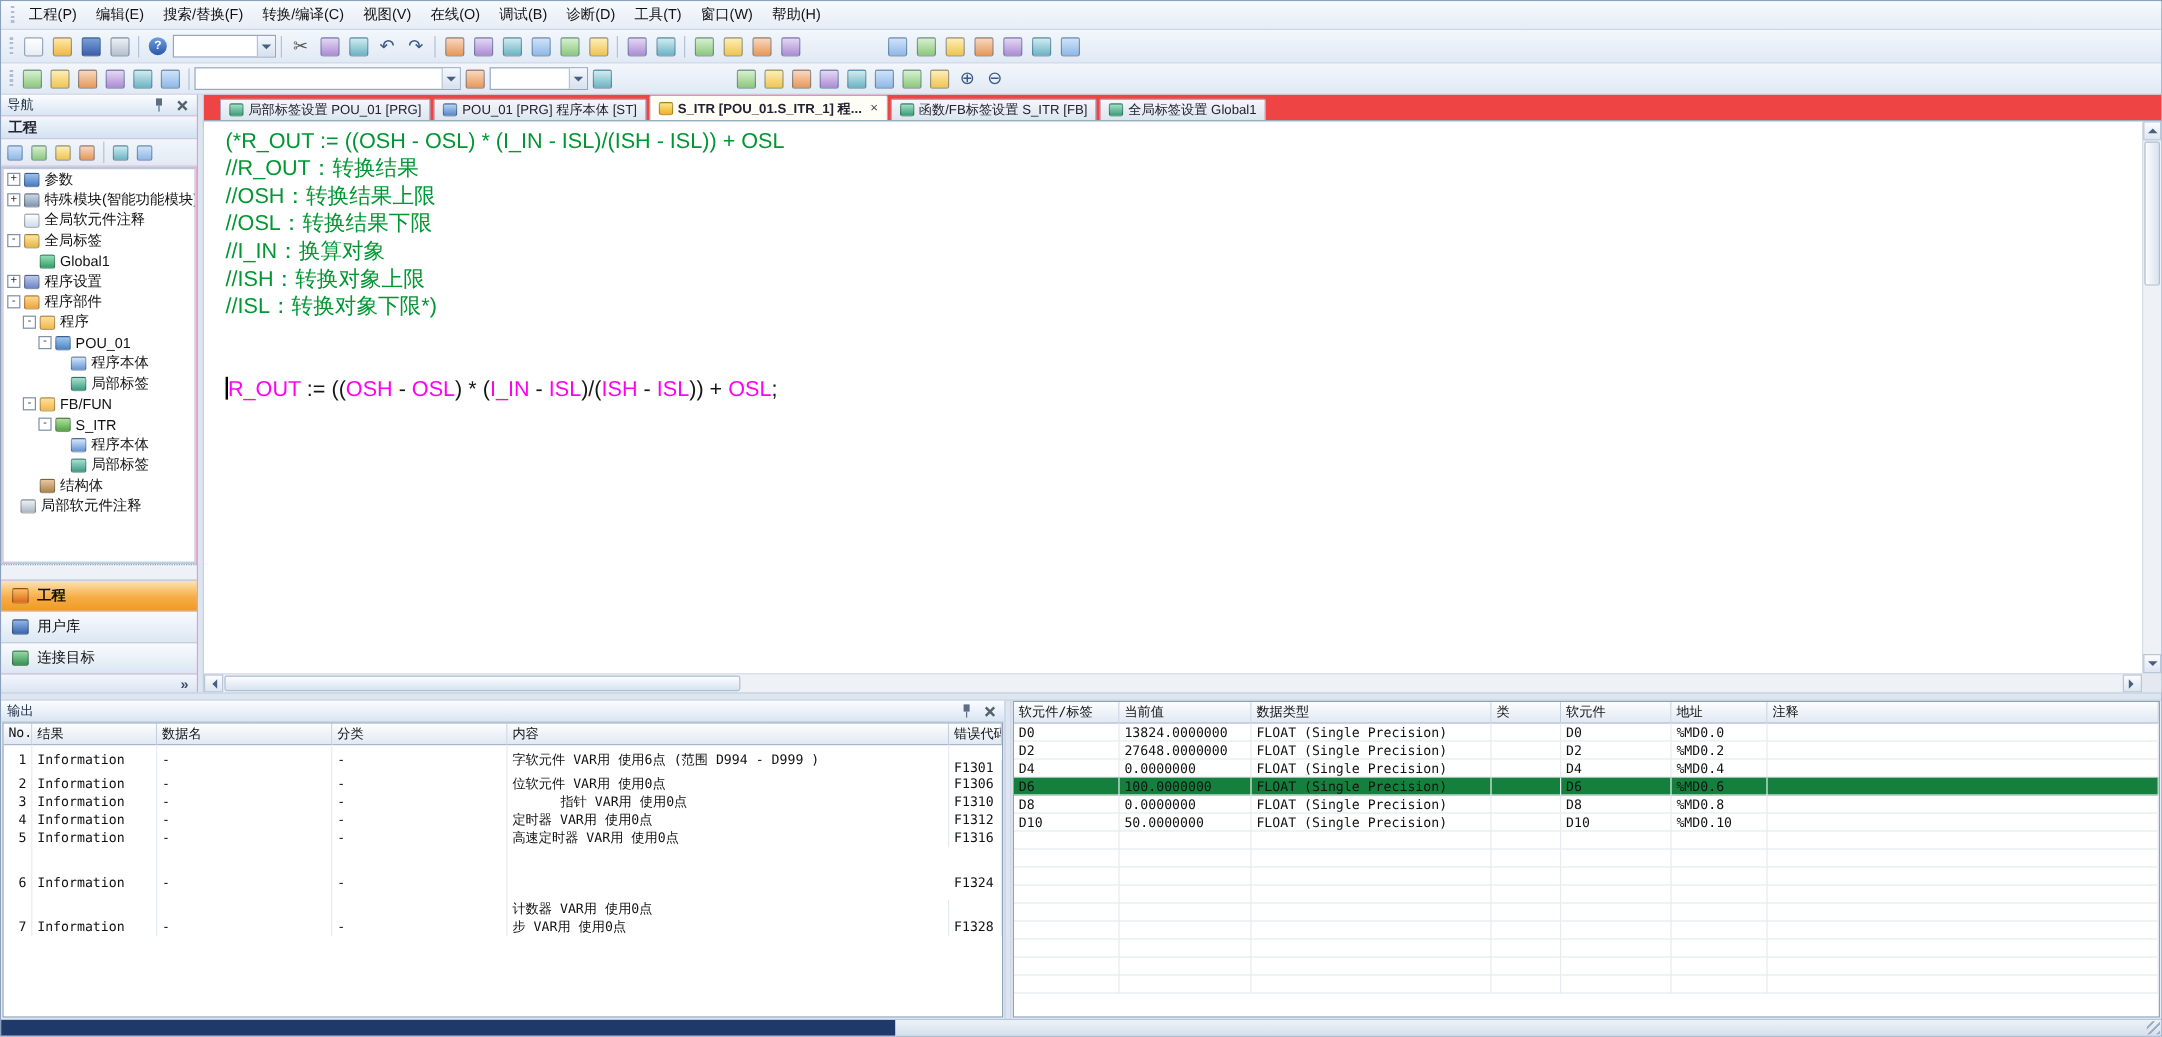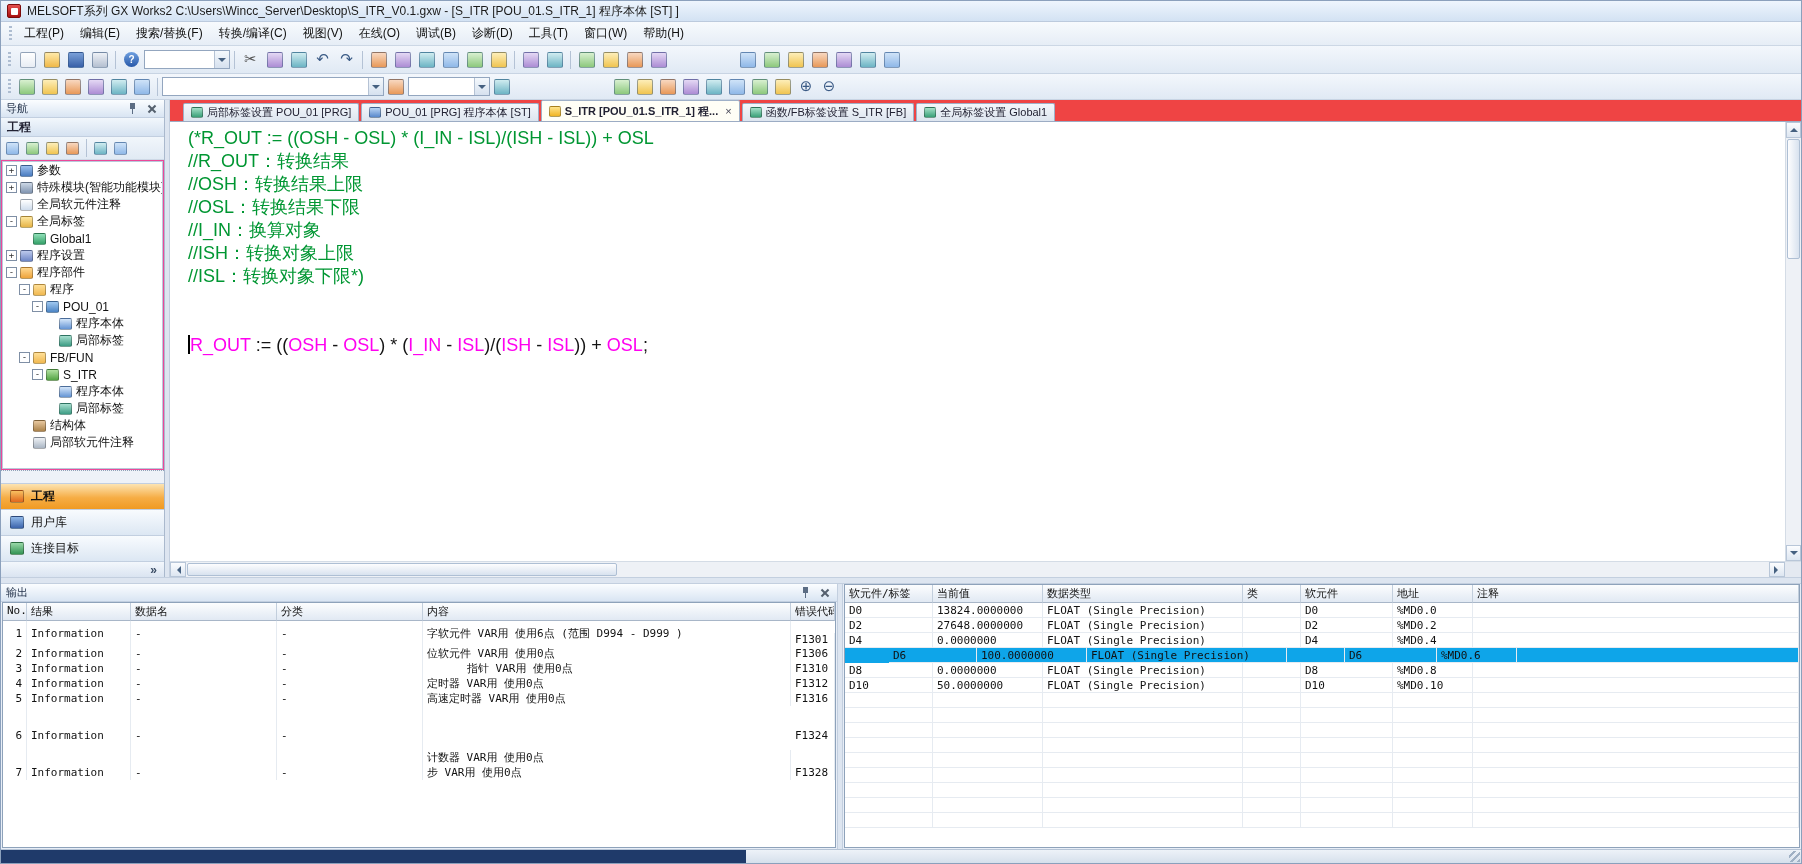--- a/index.html
+++ b/index.html
@@ -56,21 +56,21 @@
   .arr-u{border-bottom-color:#456080;margin-bottom:4px;}
   .arr-l{border-right-color:#456080;margin-right:2px;}
   .arr-r{border-left-color:#456080;margin-left:2px;}
 
   
   .main{flex:1;display:flex;min-height:0;}
   .nav-split{flex:0 0 5px;background:#dde5f0;border-right:1px solid #c3cfdf;}
   .hsplit{flex:0 0 7px;background:#dde5f0;border-top:1px solid #c3cfdf;border-bottom:1px solid #c3cfdf;}
 
   
-  .nav{flex:0 0 164px;display:flex;flex-direction:column;background:#ec4899;border-right:1px solid #aab9cd;min-width:0;}
+  .nav{flex:0 0 164px;display:flex;flex-direction:column;background:#f9a8d4;border-right:1px solid #aab9cd;min-width:0;}
   .panel-titlebar{flex:0 0 18px;display:flex;align-items:center;gap:4px;padding:0 5px;font-size:11px;color:#23324a;
     background:linear-gradient(#fbfdff,#d9e5f3);border-bottom:1px solid #c2cfe0;}
   .panel-titlebar .sp{flex:1;}
   .panel-btn{width:15px;height:14px;display:flex;align-items:center;justify-content:center;
     border:1px solid transparent;border-radius:2px;}
   .pin-shape{position:relative;width:9px;height:11px;}
   .pin-shape::before{content:"";position:absolute;left:2px;top:0;width:5px;height:6px;background:#5c6d84;}
   .pin-shape::after{content:"";position:absolute;left:4px;top:6px;width:1px;height:5px;background:#5c6d84;}
   .close-x{position:relative;width:9px;height:9px;}
   .close-x::before,.close-x::after{content:"";position:absolute;left:4px;top:0;width:2px;height:10px;background:#55606e;}
@@ -159,38 +159,34 @@
     font-family:"DejaVu Sans Mono","DejaVu Sans",monospace;font-size:11px;}
   .grid-hrow{flex:0 0 17px;display:flex;}
   .grid-hcell{background:linear-gradient(#fcfdfe,#e1e9f3);border-right:1px solid #c2cedc;
     border-bottom:1px solid #a8b6c8;padding:1px 4px;white-space:nowrap;overflow:hidden;flex:0 0 auto;}
   .grid-row{display:flex;flex:0 0 13px;align-items:stretch;}
   .watch .grid-row{flex:0 0 15px;}
   .grid-cell{border-right:1px solid #e6ebf1;padding:0 4px;white-space:nowrap;overflow:hidden;
     display:flex;align-items:center;flex:0 0 auto;}
   .watch .grid-cell{border-bottom:1px solid #e6ebf1;}
   .grid-cell.r{justify-content:flex-end;}
-  .grid-row.selected{background:#0ea5e9;padding-left:44px;}
+  .grid-row.selected{background:#15803d;}
 
   
   .statusbar{flex:0 0 14px;display:flex;background:linear-gradient(#edf2f8,#d6e0ec);border-top:1px solid #b6c4d6;}
   .status-dark{flex:0 0 745px;background:#1f3a6a;}
   .status-rest{flex:1;position:relative;}
   .status-grip{position:absolute;right:1px;bottom:1px;width:11px;height:11px;
     background:repeating-linear-gradient(135deg,transparent 0 3px,#9fb0c4 3px 5px);}
 </style>
 </head>
 <body>
 
 <div class="app" data-name="gx-works2-window">
 
-  <div class="titlebar" data-name="title-bar">
-    <span class="app-icon" data-name="melsoft-app-icon"></span>
-    <span class="title" data-name="window-title">MELSOFT系列 GX Works2 C:\Users\Wincc_Server\Desktop\S_ITR_V0.1.gxw - [S_ITR [POU_01.S_ITR_1] 程序本体 [ST] ]</span>
-  </div>
 
   <div class="menubar" id="menubar" data-name="menu-bar">
     <span class="grip" data-name="menubar-grip"></span>
   <span class="menu-item" data-name="menu-project">工程(P)</span>
       <span class="menu-item" data-name="menu-edit">编辑(E)</span>
       <span class="menu-item" data-name="menu-find-replace">搜索/替换(F)</span>
       <span class="menu-item" data-name="menu-convert-compile">转换/编译(C)</span>
       <span class="menu-item" data-name="menu-view">视图(V)</span>
       <span class="menu-item" data-name="menu-online">在线(O)</span>
       <span class="menu-item" data-name="menu-debug">调试(B)</span>
@@ -485,21 +481,21 @@
           <div class="tree-item" data-name="tree-item-sitr-local-label" style="padding-left: 42px;">
             <span class="toggle hidden"></span>
             <span class="ticon ti-local-label" data-name="local-label-icon"></span>
             <span class="tlabel" data-name="tree-item-label">局部标签</span>
           </div>
           <div class="tree-item" data-name="tree-item-structure" style="padding-left: 16px;">
             <span class="toggle hidden"></span>
             <span class="ticon ti-structure" data-name="structure-icon"></span>
             <span class="tlabel" data-name="tree-item-label">结构体</span>
           </div>
-          <div class="tree-item" data-name="tree-item-local-device-comment" style="padding-left: 16px;">
+          <div class="tree-item" data-name="tree-item-local-device-comment" style="">
             <span class="toggle hidden"></span>
             <span class="ticon ti-device-comment-local" data-name="device-comment-local-icon"></span>
             <span class="tlabel" data-name="tree-item-label">局部软元件注释</span>
           </div>
         </div>
       <div class="tree-gap" data-name="tree-scroll-strip"></div>
       <div class="nav-bottom" id="nav-buttons" data-name="navigation-view-buttons">
           <div class="nav-btn active" data-name="nav-view-project">
             <span class="nbicon ni-project" data-name="project-view-icon"></span>
             <span data-name="nav-view-label">工程</span>

